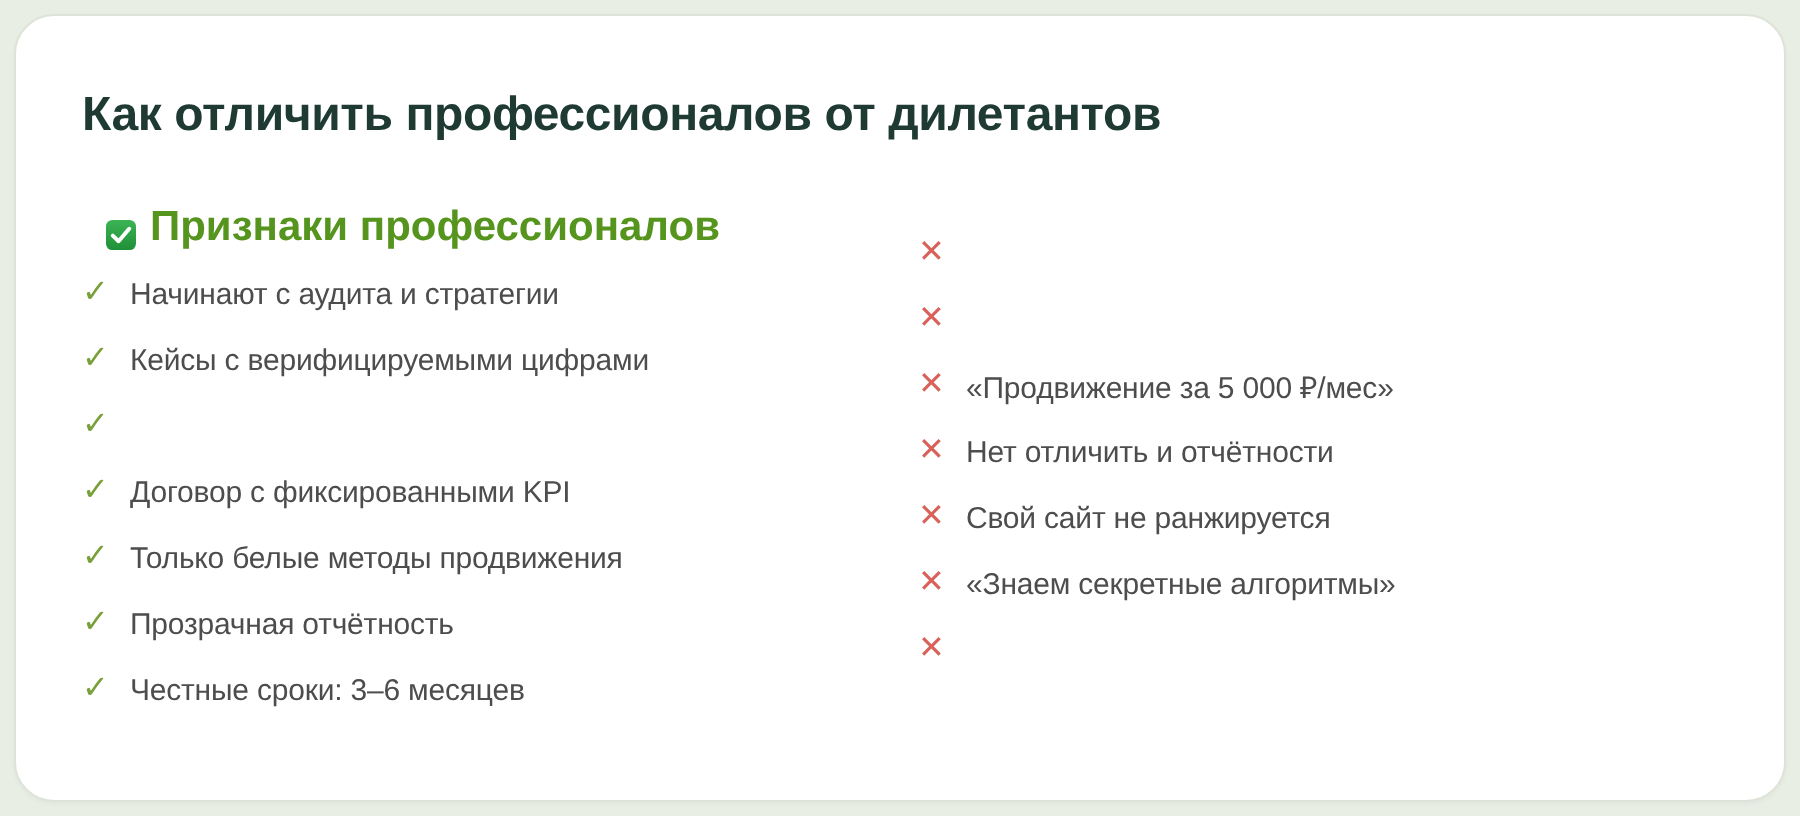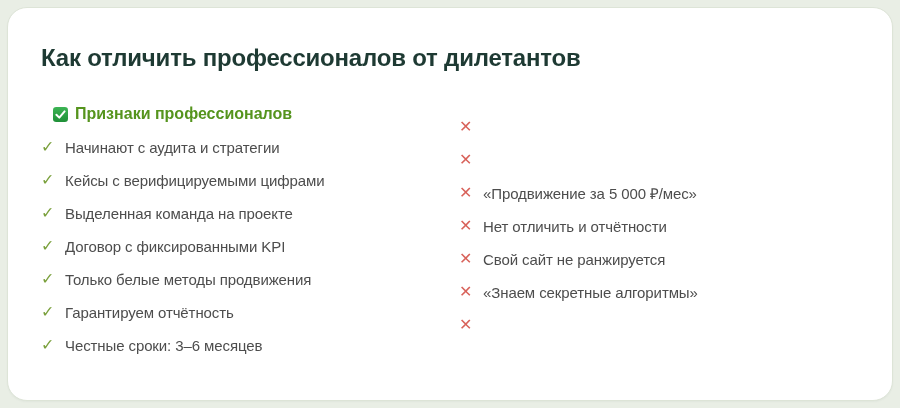--- a/index.html
+++ b/index.html
@@ -36,21 +36,21 @@
   .columns {
     display: grid;
     grid-template-columns: 418px 1fr;
     margin-top: 32px;
   }
   .col-header {
     display: flex;
     align-items: center;
     gap: 7px;
     height: 20px;
-    font-size: 16px;
+    font-size: 21px;
     font-weight: 700;
     padding-left: 12px;
   }
   .col-header.green { color: var(--c-green_accent, #55941d); }
   .col-header.red   { color: var(--c-red_accent, #c32722); }
   .hdr-icon {
     width: 15px;
     height: 15px;
     flex: 0 0 15px;
     display: inline-block;
@@ -107,33 +107,32 @@
           <li>
             <span class="li-icon check">✓</span>
             <span>Начинают с аудита и стратегии</span>
           </li>
           <li>
             <span class="li-icon check">✓</span>
             <span>Кейсы с верифицируемыми цифрами</span>
           </li>
           <li>
             <span class="li-icon check">✓</span>
-            <span>Выделенная команда на проекте</span>
           </li>
           <li>
             <span class="li-icon check">✓</span>
             <span>Договор с фиксированными KPI</span>
           </li>
           <li>
             <span class="li-icon check">✓</span>
             <span>Только белые методы продвижения</span>
           </li>
           <li>
             <span class="li-icon check">✓</span>
-            <span>Гарантируем отчётность</span>
+            <span>Прозрачная отчётность</span>
           </li>
           <li>
             <span class="li-icon check">✓</span>
             <span>Честные сроки: 3–6 месяцев</span>
           </li>
         </ul>
     </section>
 
     <section class="col">
       <ul class="items">

